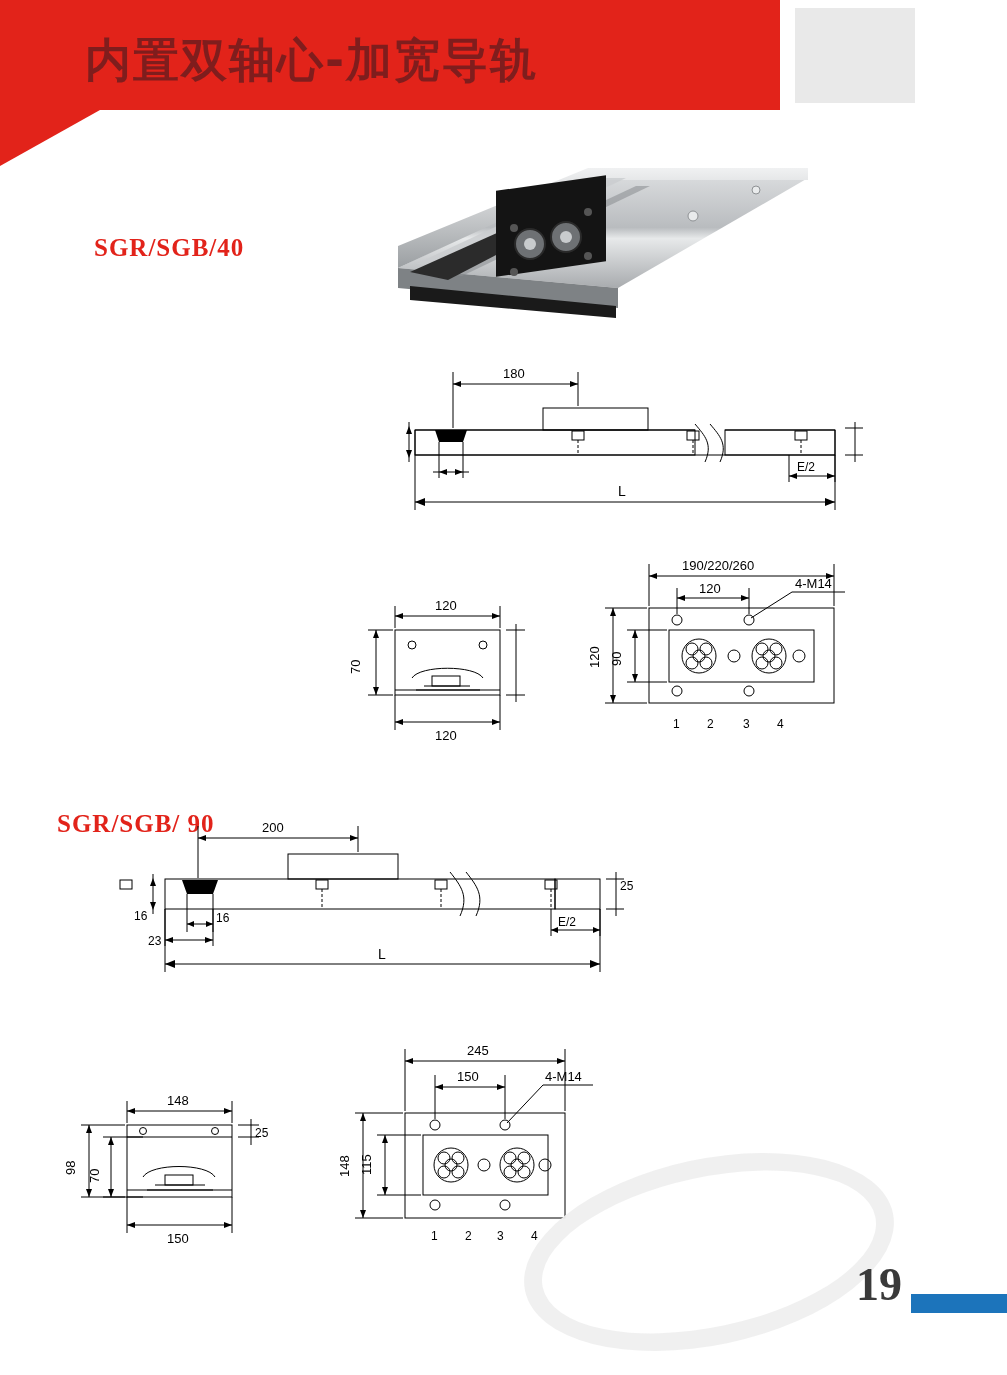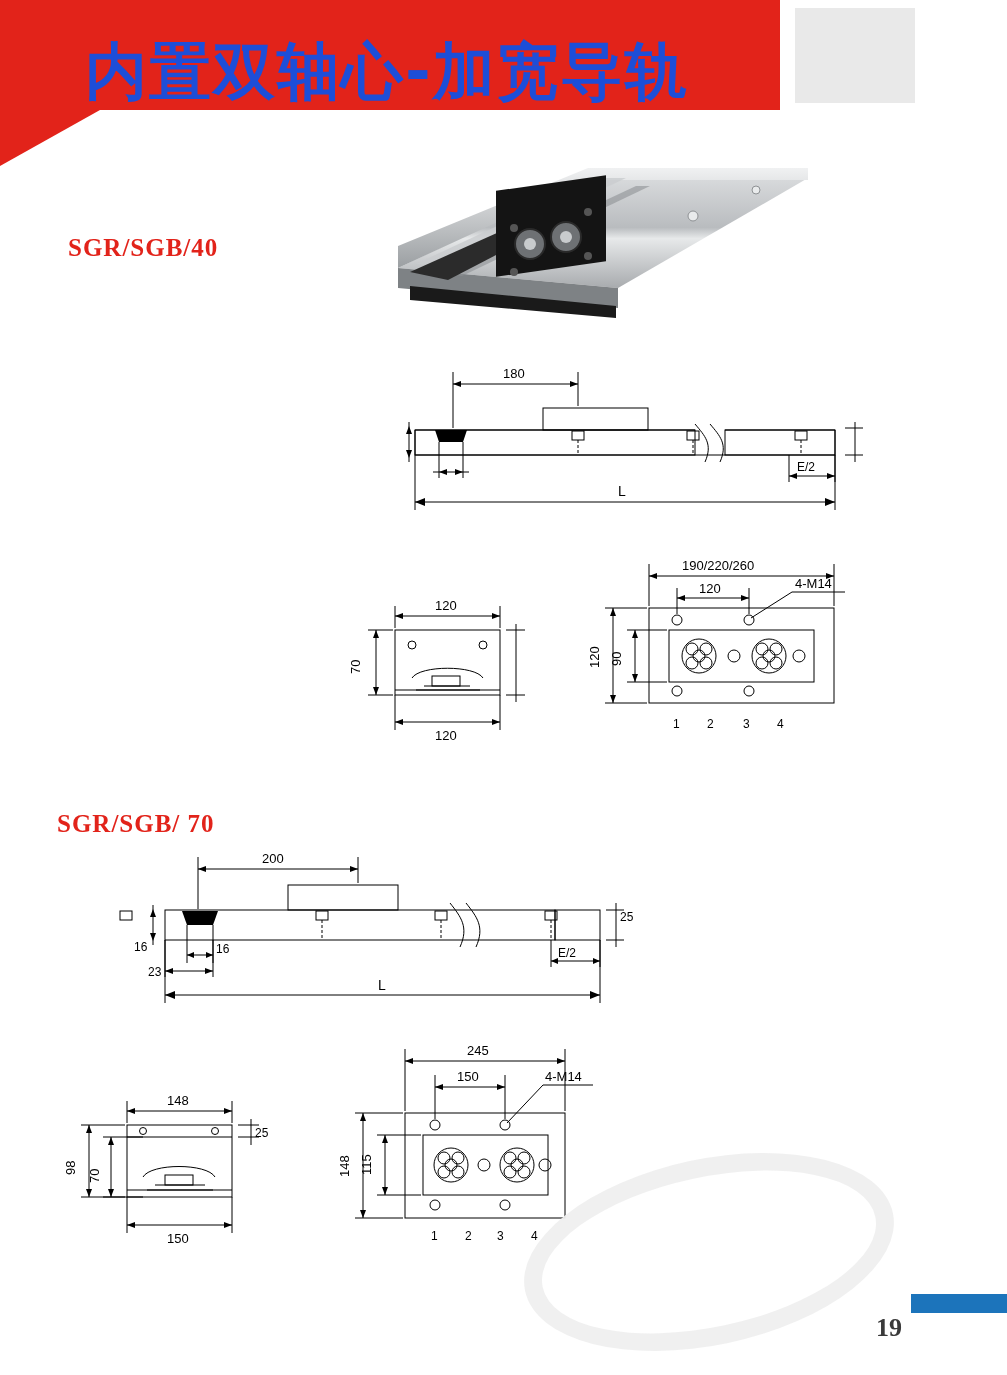--- a/index.html
+++ b/index.html
@@ -10,45 +10,45 @@
   
   .header-band{
     position:absolute;left:0;top:0;width:780px;height:110px;background:#e2231a;
   }
   .header-band:after{
     content:"";position:absolute;left:0;top:110px;width:100px;height:56px;
     background:#e2231a;
     clip-path:polygon(0 0,100% 0,0 100%);
   }
   .header-title{
-    position:absolute;left:85px;top:30px;color:#1d4ed8;font-size:62px;
+    position:absolute;left:85px;top:30px;color:#7f1d1d;font-size:46px;
     font-weight:bold;letter-spacing:2px;font-family:"DejaVu Sans", sans-serif;
     white-space:nowrap;
   }
   .header-gray{
     position:absolute;left:795px;top:8px;width:120px;height:95px;background:#e9e9e9;
   }
   
   .sec-title{
     position:absolute;color:#e2231a;font-weight:bold;font-family:"Liberation Serif", serif;
     letter-spacing:1px;
   }
-  #t40{left:68px;top:234px;font-size:25px;}
+  #t40{left:94px;top:234px;font-size:25px;}
   #t50{left:57px;top:810px;font-size:25px;}
   
   .photo{
     position:absolute;left:388px;top:168px;width:420px;height:145px;
   }
   .photo svg{display:block;}
   
   .draw{position:absolute;}
   .draw svg{display:block;overflow:visible;}
   
   .page-num{
-    position:absolute;right:105px;bottom:32px;font-size:26px;color:#3a3a3a;
+    position:absolute;right:105px;bottom:64px;font-size:46px;color:#3a3a3a;
     font-family:"Liberation Serif", serif;font-weight:bold;
   }
   .page-bar{
     position:absolute;right:0px;bottom:62px;width:96px;height:19px;background:#1c74bb;
   }
   .ring{
     position:absolute;right:110px;bottom:30px;width:340px;height:150px;
     border:18px solid #efefef;border-radius:50%;
     transform:rotate(-12deg);opacity:.95;
   }
@@ -240,23 +240,23 @@
   <polygon points="58,134 55,126 61,126" fill="#000" stroke="none"></polygon>
   <text x="36" y="110" font-size="13" fill="#000" stroke="none" transform="rotate(-90 44,110)">90</text>
 
   <text x="96" y="180" font-size="12" fill="#000" stroke="none">1</text>
   <text x="130" y="180" font-size="12" fill="#000" stroke="none">2</text>
   <text x="166" y="180" font-size="12" fill="#000" stroke="none">3</text>
   <text x="200" y="180" font-size="12" fill="#000" stroke="none">4</text>
 </svg>
 </div>
 
-<div class="sec-title" id="t50">SGR/SGB/ 70</div>
-
-<div class="draw" style="left:120px;top:845px;">
+<div class="sec-title" id="t50">SGR/SGB/ 90</div>
+
+<div class="draw" style="left:120px;top:814px;">
 <svg width="520" height="170" viewBox="0 0 520 170" stroke="#000" fill="none" stroke-width="1">
   <rect x="45" y="65" width="390" height="30"></rect>
   <rect x="435" y="65" width="45" height="30"></rect>
 
   <path d="M330,58 C341,72 349,82 340,102 M346,58 C357,72 365,82 356,102"></path>
 
   <rect x="168" y="40" width="110" height="25"></rect>
 
   <polygon points="62,66 98,66 93,80 67,80" fill="#000" stroke="none"></polygon>
 

